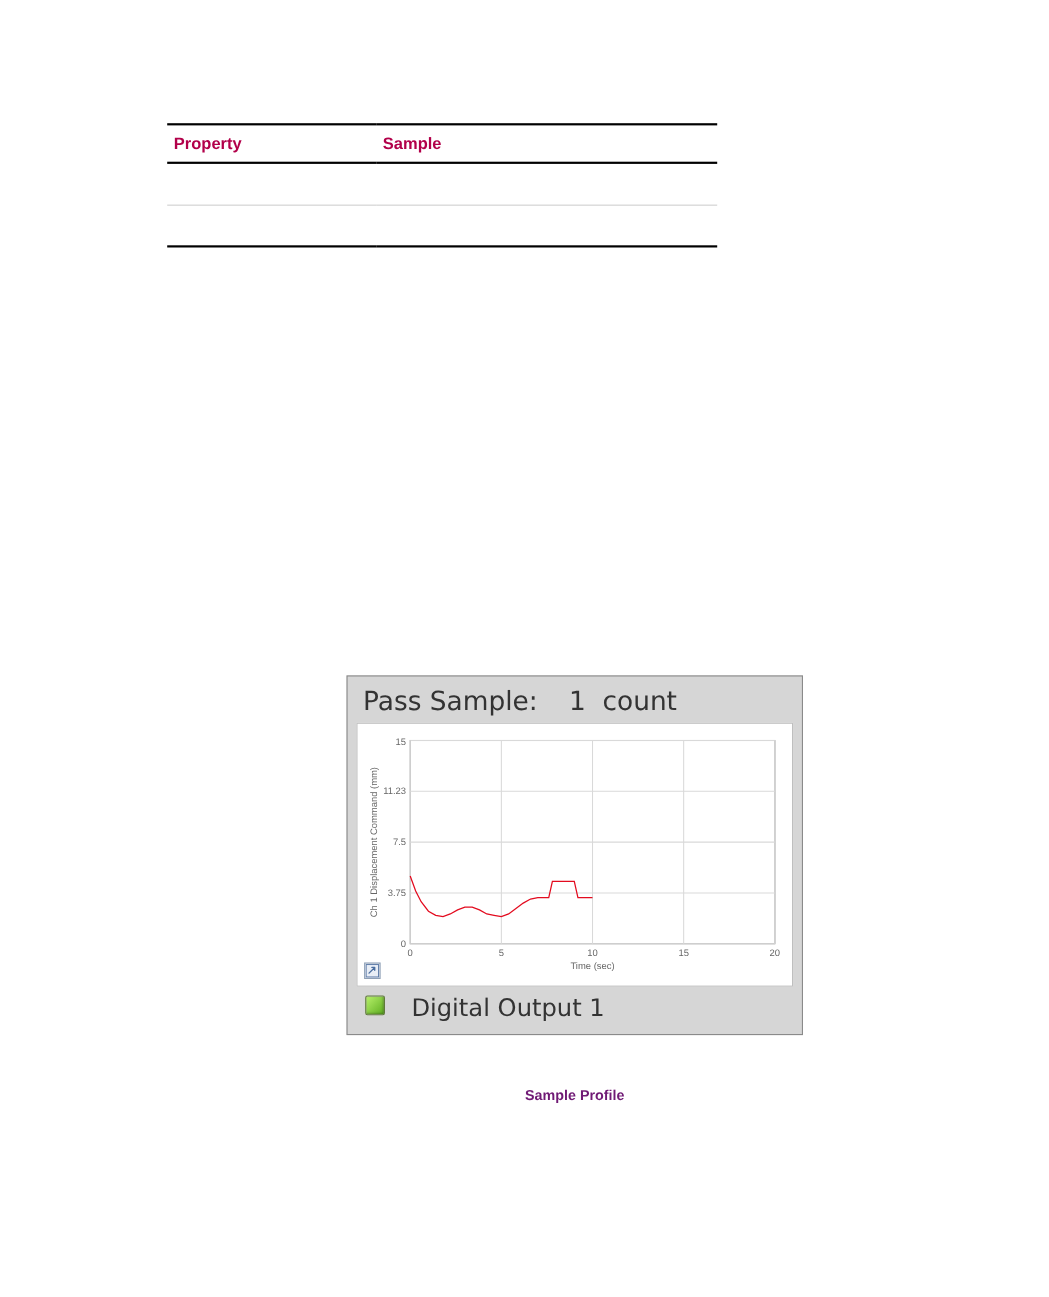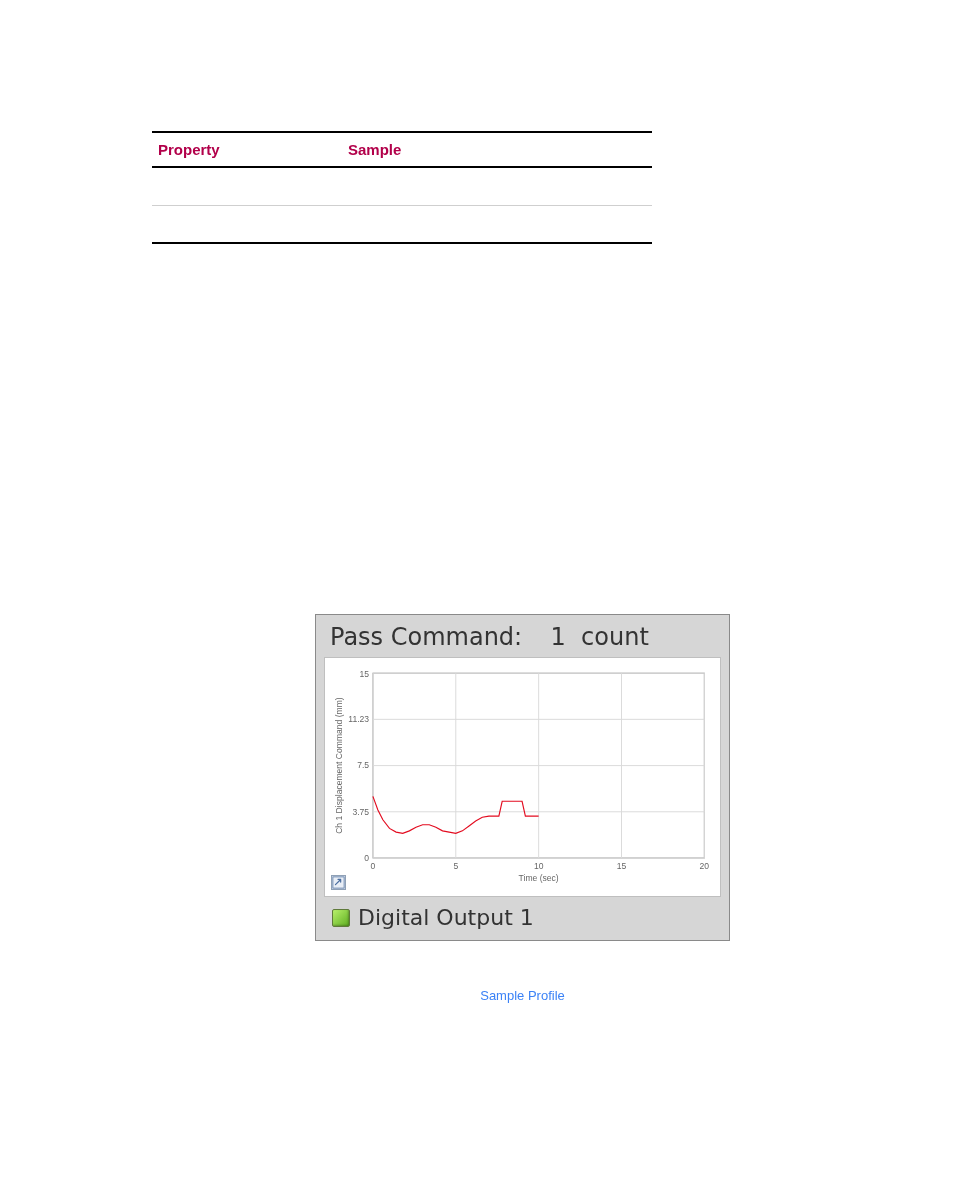--- a/index.html
+++ b/index.html
@@ -9,21 +9,21 @@
       background: #ffffff;
       font-family: Arial, Helvetica, sans-serif;
       position: relative;
       color: #222;
     }
 
     
     .table-wrap {
       position: absolute;
       left: 152px;
-      top: 131px;
+      top: 112px;
       width: 500px;
     }
     .tbl { width: 100%; border-collapse: collapse; }
     .tbl thead tr { border-top: 2px solid #000; border-bottom: 2px solid #000; }
     .tbl th {
       text-align: left;
       padding: 8px 6px;
       font-weight: bold;
       font-size: 15px;
       color: #b2004a;
@@ -71,44 +71,43 @@
       bottom: 6px;
       width: 15px;
       height: 15px;
       border: 1px solid #8fa0b5;
       background: #e9eef6;
     }
     .corner-icon svg { width: 100%; height: 100%; display: block; }
 
     .panel-footer {
       display: flex;
-      align-items: center;
-      gap: 8px;
+      gap: 24px;
       padding: 8px 4px 2px 8px;
       font-family: "Segoe UI", "DejaVu Sans", Arial, sans-serif;
       font-size: 22px;
       color: #333;
     }
     .led {
       width: 18px; height: 18px;
       border: 1px solid #5f7a3a;
       border-radius: 2px;
       background: linear-gradient(135deg, #b7f06a 0%, #5eae20 100%);
       box-shadow: inset -1px -1px 2px rgba(0,0,0,0.25);
     }
 
     .caption {
       position: absolute;
       left: 315px;
       top: 988px;
       width: 415px;
       text-align: center;
-      font-weight: normal;
+      font-weight: bold;
       font-size: 13px;
-      color: #3b82f6;
+      color: #701a75;
     }
   </style>
 </head>
 <body>
 
 <div class="table-wrap">
   <table class="tbl">
     <thead>
       <tr>
         <th class="col-prop">Property</th>
@@ -123,21 +122,21 @@
       <tr>
         <td class="col-prop"></td>
         <td class="col-val"></td>
       </tr>
     </tbody>
   </table>
 </div>
 
 <div class="panel">
   <div class="panel-header">
-    <span>Pass Command:</span>
+    <span>Pass Sample:</span>
     <span class="hv">1</span>
     &nbsp;<span>count</span>
   </div>
 
   <div class="chart-box">
     <svg class="chart-svg" viewBox="0 0 400 230">
 
       <rect x="44" y="6" width="348" height="194" class="plotborder"></rect>
 
       <line x1="392" y1="6" x2="392" y2="200" class="plotborder-inner"></line>

